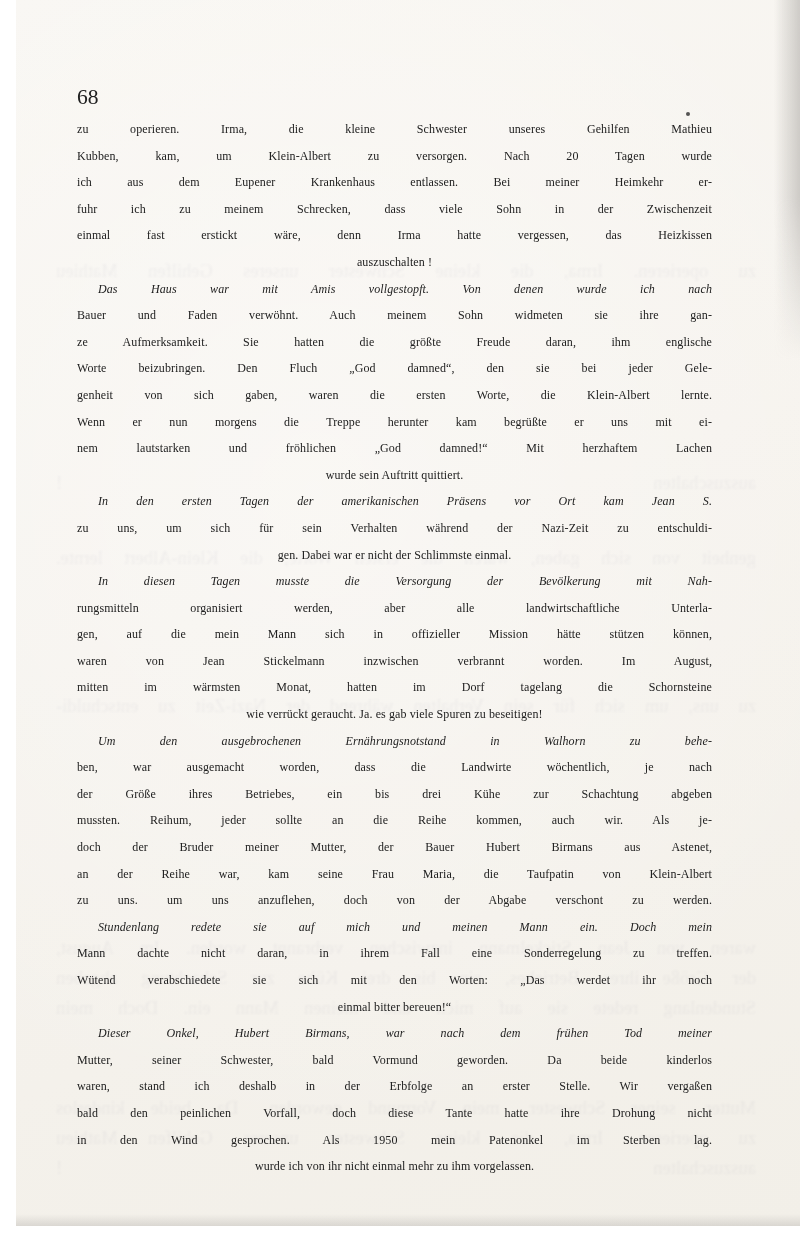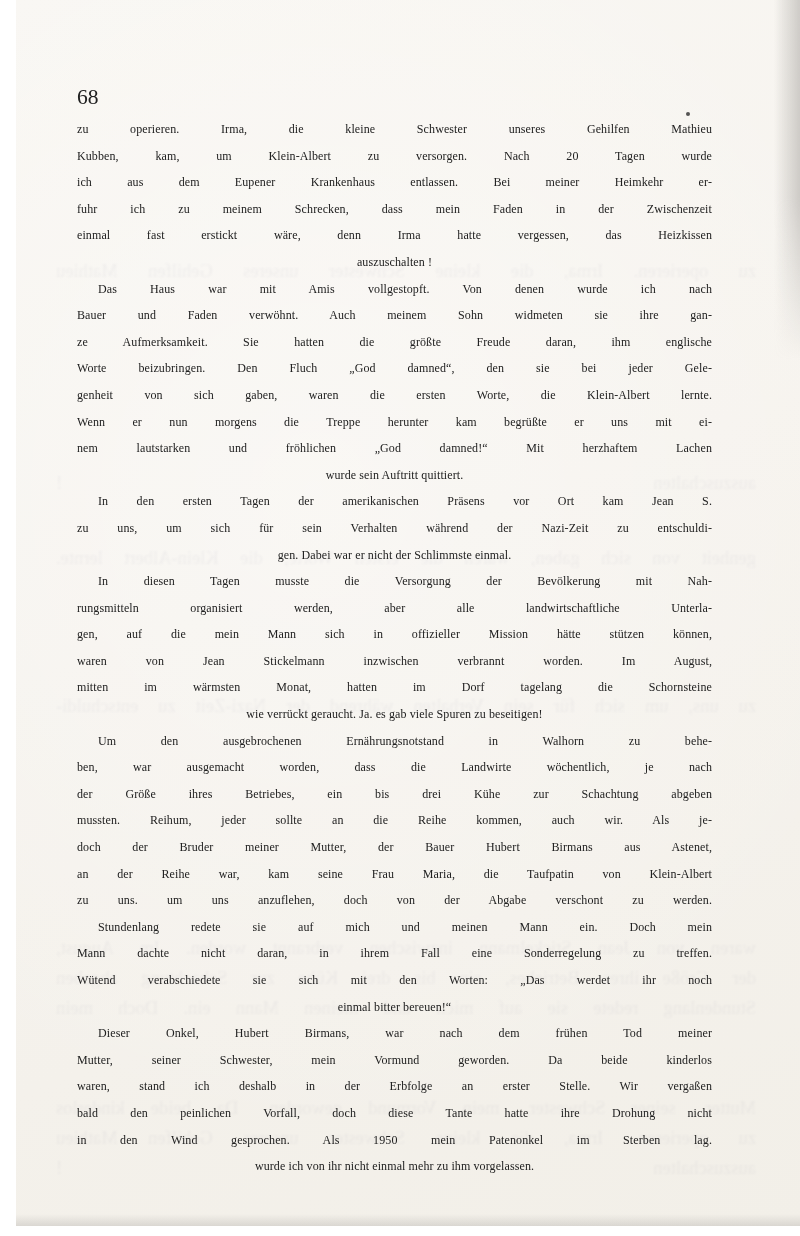--- a/index.html
+++ b/index.html
@@ -54,21 +54,21 @@
   }
   .line {
     height: 26.6px;
     line-height: 26.6px;
     font-size: 12px;
     letter-spacing: 0.1px;
     white-space: normal;
   }
   .line.j  { text-align: justify; text-align-last: justify; }
   .line.nj { text-align: center; }
-  .line.ind { text-indent: 21px; }
+  .line.ind { text-indent: 21px; font-style: italic; }
 
   
   .bleed {
     position: absolute; inset: 0;
     pointer-events: none;
     user-select: none;
     overflow: hidden;
   }
   .bleed .ghost {
     position: absolute;
@@ -101,21 +101,21 @@
         <div class="ghost" style="top: 1155px;">auszuschalten !</div>
       </div>
     <div class="edge-right"></div>
     <div class="edge-bottom"></div>
     <div class="speck"></div>
     <div class="pagenum">68</div>
     <div class="textblock">
         <div class="line j">zu operieren. Irma, die kleine Schwester unseres Gehilfen Mathieu</div>
         <div class="line j">Kubben, kam, um Klein-Albert zu versorgen. Nach 20 Tagen wurde</div>
         <div class="line j">ich aus dem Eupener Krankenhaus entlassen. Bei meiner Heimkehr er-</div>
-        <div class="line j">fuhr ich zu meinem Schrecken, dass mein Faden in der Zwischenzeit</div>
+        <div class="line j">fuhr ich zu meinem Schrecken, dass viele Sohn in der Zwischenzeit</div>
         <div class="line j">einmal fast erstickt wäre, denn Irma hatte vergessen, das Heizkissen</div>
         <div class="line nj">auszuschalten !</div>
         <div class="line j ind">Das Haus war mit Amis vollgestopft. Von denen wurde ich nach</div>
         <div class="line j">Bauer und Faden verwöhnt. Auch meinem Sohn widmeten sie ihre gan-</div>
         <div class="line j">ze Aufmerksamkeit. Sie hatten die größte Freude daran, ihm englische</div>
         <div class="line j">Worte beizubringen. Den Fluch „God damned“, den sie bei jeder Gele-</div>
         <div class="line j">genheit von sich gaben, waren die ersten Worte, die Klein-Albert lernte.</div>
         <div class="line j">Wenn er nun morgens die Treppe herunter kam begrüßte er uns mit ei-</div>
         <div class="line j">nem lautstarken und fröhlichen „God damned!“ Mit herzhaftem Lachen</div>
         <div class="line nj">wurde sein Auftritt quittiert.</div>
@@ -133,20 +133,20 @@
         <div class="line j">der Größe ihres Betriebes, ein bis drei Kühe zur Schachtung abgeben</div>
         <div class="line j">mussten. Reihum, jeder sollte an die Reihe kommen, auch wir. Als je-</div>
         <div class="line j">doch der Bruder meiner Mutter, der Bauer Hubert Birmans aus Astenet,</div>
         <div class="line j">an der Reihe war, kam seine Frau Maria, die Taufpatin von Klein-Albert</div>
         <div class="line j">zu uns. um uns anzuflehen, doch von der Abgabe verschont zu werden.</div>
         <div class="line j ind">Stundenlang redete sie auf mich und meinen Mann ein. Doch mein</div>
         <div class="line j">Mann dachte nicht daran, in ihrem Fall eine Sonderregelung zu treffen.</div>
         <div class="line j">Wütend verabschiedete sie sich mit den Worten: „Das werdet ihr noch</div>
         <div class="line nj">einmal bitter bereuen!“</div>
         <div class="line j ind">Dieser Onkel, Hubert Birmans, war nach dem frühen Tod meiner</div>
-        <div class="line j">Mutter, seiner Schwester, mein Vormund geworden. Da beide kinderlos</div>
+        <div class="line j">Mutter, seiner Schwester, bald Vormund geworden. Da beide kinderlos</div>
         <div class="line j">waren, stand ich deshalb in der Erbfolge an erster Stelle. Wir vergaßen</div>
         <div class="line j">bald den peinlichen Vorfall, doch diese Tante hatte ihre Drohung nicht</div>
         <div class="line j">in den Wind gesprochen. Als 1950 mein Patenonkel im Sterben lag.</div>
         <div class="line nj">wurde ich von ihr nicht einmal mehr zu ihm vorgelassen.</div>
       </div>
   </div>
 </div>
 
 </body></html>

